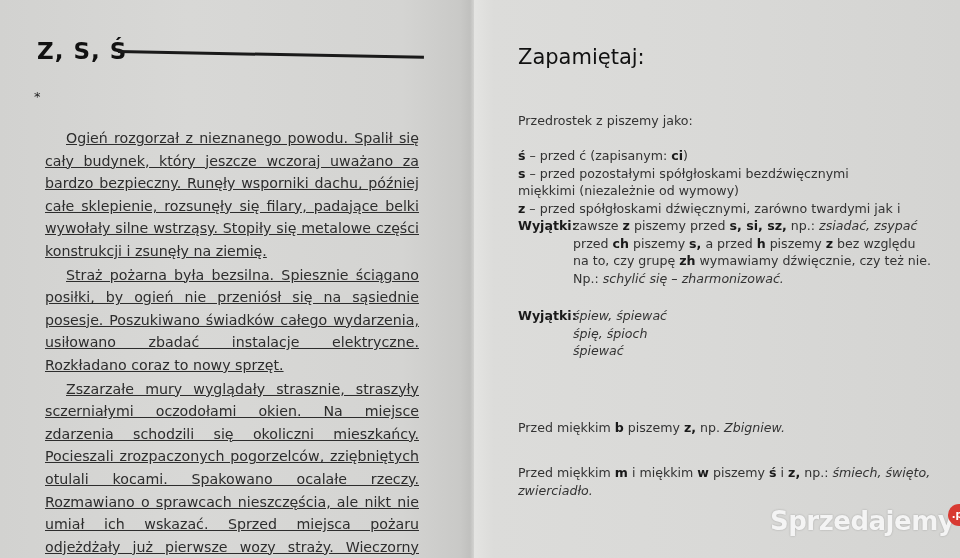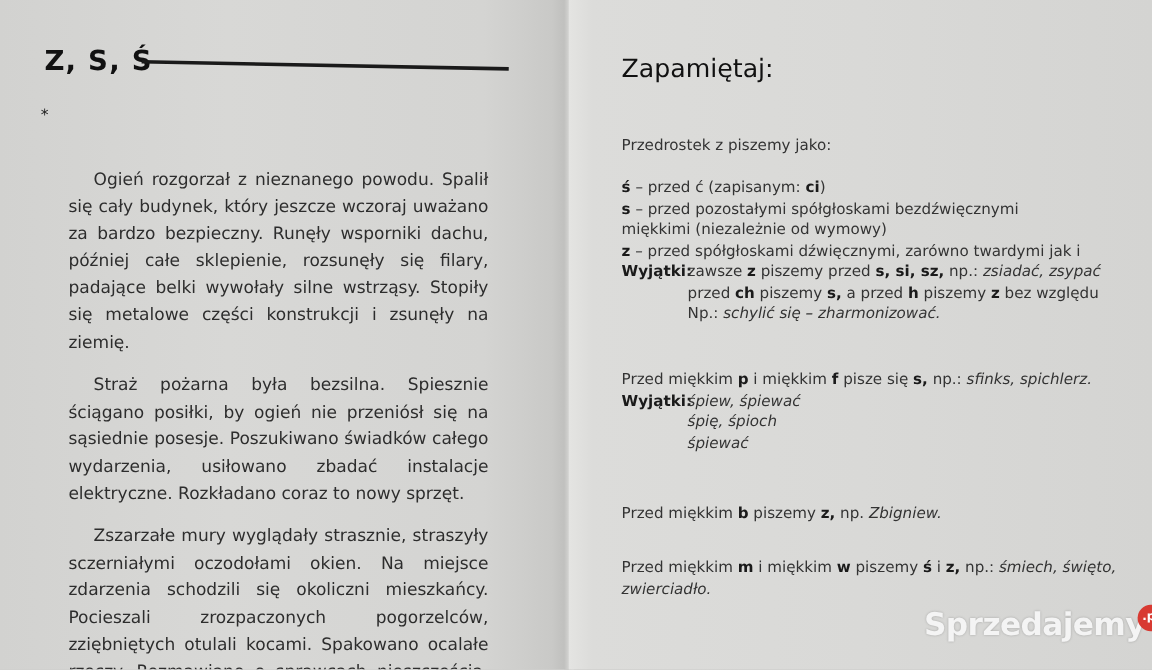--- a/index.html
+++ b/index.html
@@ -35,21 +35,21 @@
     transform: rotate(1.1deg); transform-origin:left center;
   }
   .asterisk {
     position:absolute; left:34px; top:89px; font-size:13px; color:#222;
   }
   .story {
     position:absolute; left:44px; top:126px; width:376px;
     font-size:14.2px; line-height:22.6px; text-align:justify;
     color:#2d2d2d;
   }
-  .story p { margin:13px; text-indent:21px; }
+  .story p { margin:1px; text-indent:21px;text-decoration:underline; }
   .remember-title {
     position:absolute; left:518px; top:45px;
     font-weight:normal; font-size:21px; color:#111;
   }
   .rules {
     position:absolute; left:518px; top:112px; width:390px;
     font-size:12.6px; line-height:17.5px; color:#333;
   }
   .rules b { color:#1a1a1a; }
   .rules .row { white-space:nowrap; }
@@ -92,25 +92,25 @@
 <div class="rules">
   <div class="block" style="top:0">Przedrostek z piszemy jako:</div>
 
   <div class="block" style="top:35px">
     <div class="row"><b>ś</b><span> – </span><span>przed ć (zapisanym: </span><b>ci</b><span>)</span></div>
     <div class="row"><b>s</b><span> – </span><span>przed pozostałymi spółgłoskami bezdźwięcznymi</span></div>
     <div class="row">miękkimi (niezależnie od wymowy)</div>
     <div class="row"><b>z</b><span> – </span><span>przed spółgłoskami dźwięcznymi, zarówno twardymi jak i</span></div>
     <div class="row"><span class="ex-label">Wyjątki:</span><span>zawsze </span><b>z</b><span> piszemy przed </span><b>s, si, sz,</b><span> np.: </span><i>zsiadać, zsypać</i></div>
     <div class="row indent"><span>przed </span><b>ch</b><span> piszemy </span><b>s,</b><span> a przed </span><b>h</b><span> piszemy </span><b>z</b><span> bez względu</span></div>
+    <div class="row indent"><span>na to, czy grupę </span><b>zh</b><span> wymawiamy dźwięcznie, czy też nie.</span></div>
     <div class="row indent"><span>Np.: </span><i>schylić się – zharmonizować.</i></div>
   </div>
 
   <div class="block" style="top:195px">
-    <div class="row"><span>Przed miękkim </span><b>p</b><span> i miękkim </span><b>f</b><span> pisze się </span><b>s,</b><span> np.: </span><i>sfinks, spichlerz.</i></div>
     <div class="row"><span class="ex-label">Wyjątki:</span><i>śpiew, śpiewać</i></div>
     <div class="row indent"><i>śpię, śpioch</i></div>
     <div class="row indent"><i>śpiewać</i></div>
   </div>
 
   <div class="block" style="top:307px">
     <div class="row"><span>Przed miękkim </span><b>b</b><span> piszemy </span><b>z,</b><span> np. </span><i>Zbigniew.</i></div>
   </div>
 
   <div class="block" style="top:352px">

